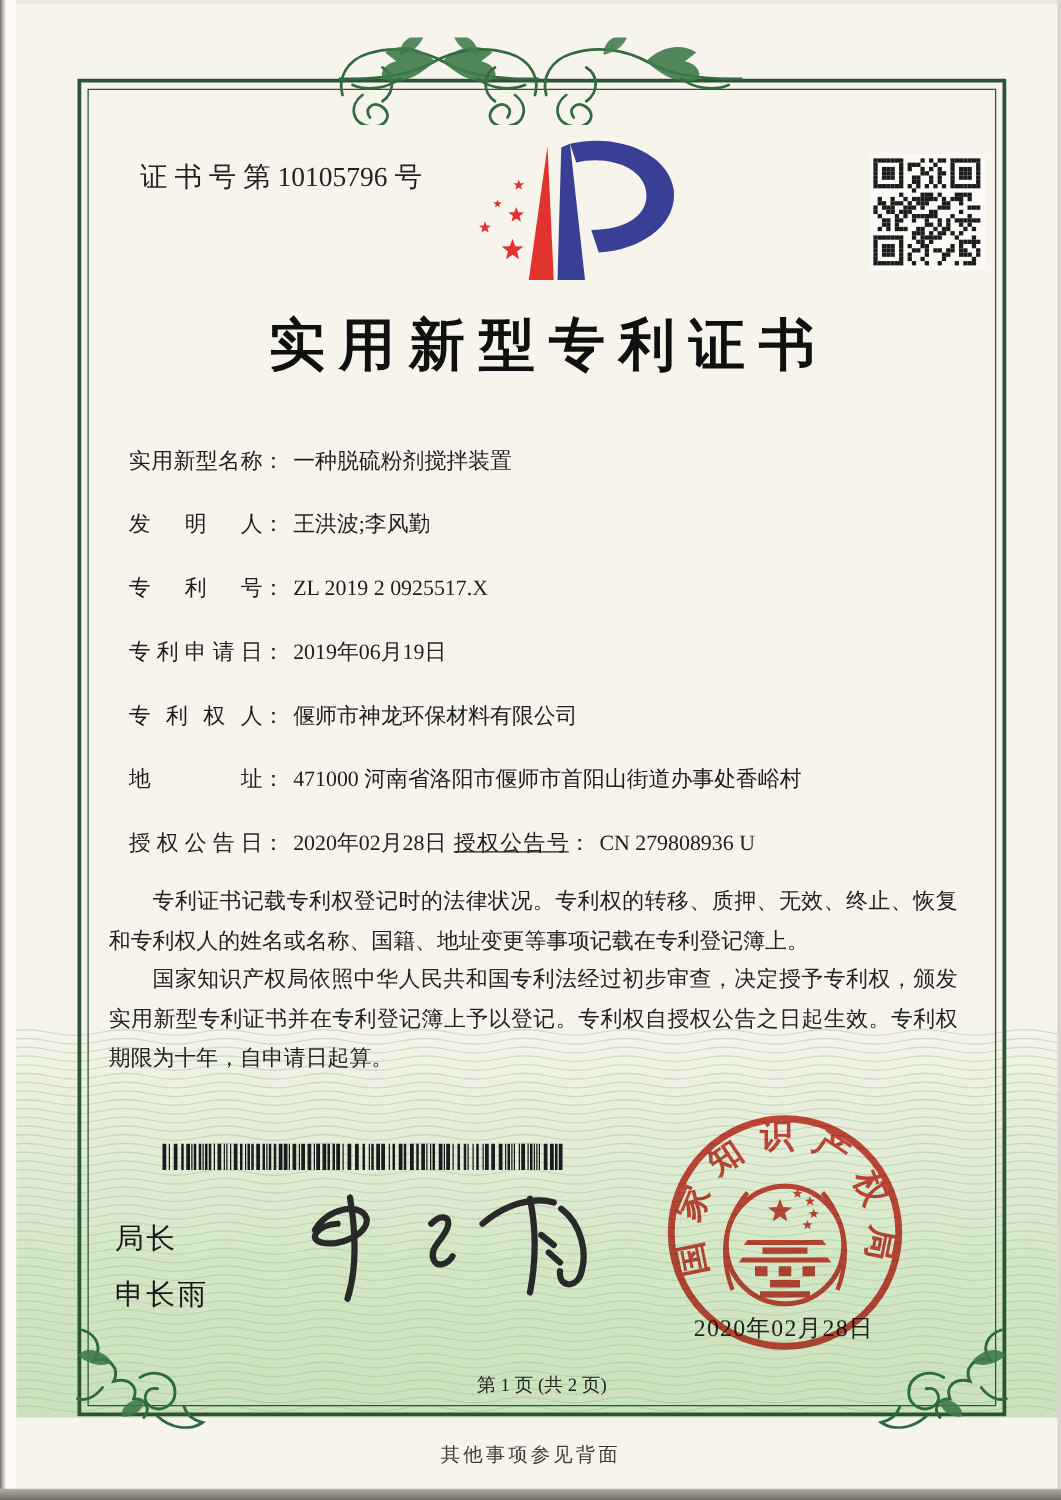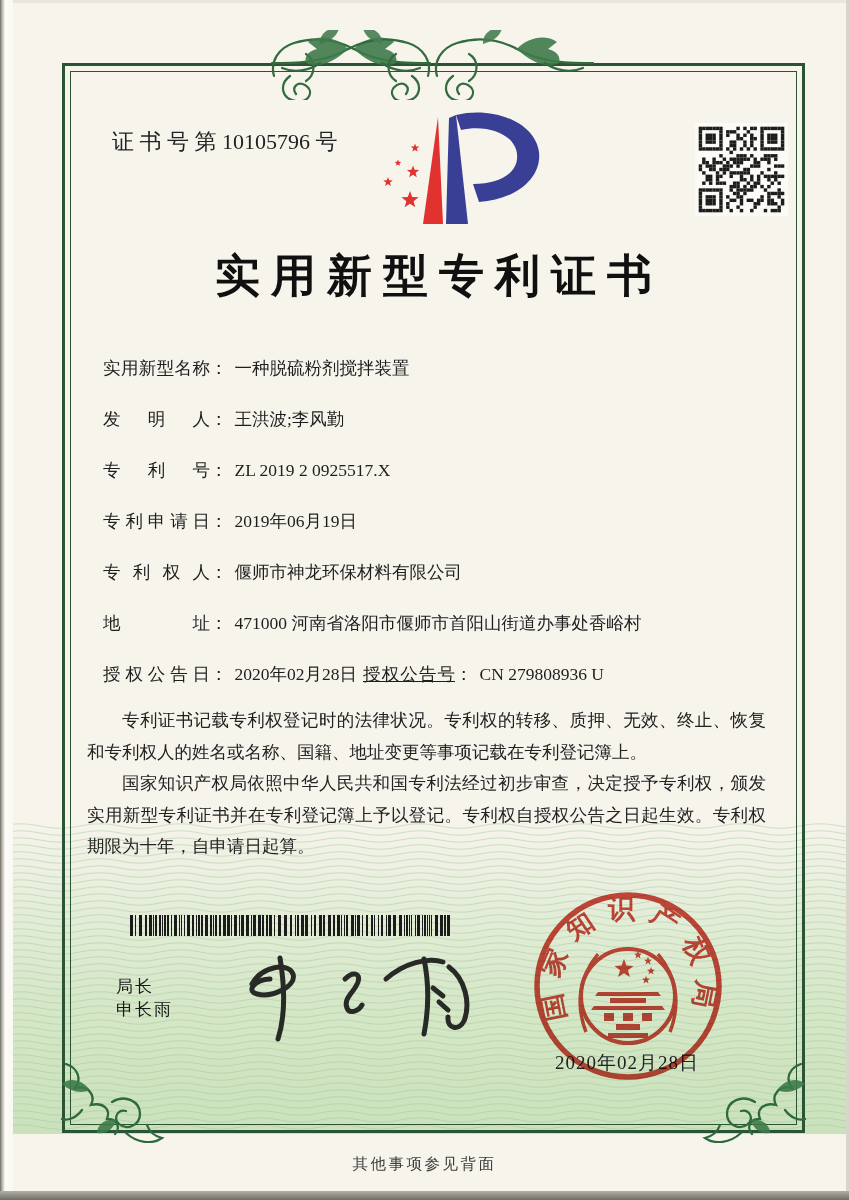--- a/index.html
+++ b/index.html
@@ -29,22 +29,22 @@
   .pair2{position:absolute;left:260px;top:0;white-space:nowrap;}
   .pair2 .flab{width:92px;text-decoration:underline;}
   
   .paras{position:absolute;left:87px;top:705px;width:679px;z-index:4;
         font-size:17.5px;line-height:31.5px;text-align:justify;color:#222;}
   .paras p{margin:0;text-indent:2em;}
   
   .barcode{position:absolute;left:130px;top:915px;width:326px;height:21px;z-index:4;display:flex;}
   .barcode i{display:block;height:100%;background:#1b1b1b;}
   .barcode i.g{background:transparent;}
-  .officer{position:absolute;left:116px;top:975px;z-index:4;font-size:17px;letter-spacing:2px;color:#191919;}
-  .officer .o2{}
+  .officer{position:absolute;left:92px;top:975px;z-index:4;font-size:23px;letter-spacing:2px;color:#191919;}
+  .officer .o2{margin-top:14px;}
   .sig{position:absolute;left:228px;top:938px;width:265px;height:115px;z-index:5;}
   .seal{position:absolute;left:527px;top:885px;width:202px;height:202px;z-index:6;
         opacity:.92;mix-blend-mode:multiply;}
   .seal-date{position:absolute;left:512px;top:1050px;width:230px;z-index:5;text-align:center;
         font-size:19px;letter-spacing:1px;color:#222;}
   .page-info{position:absolute;left:62px;top:1099px;width:743px;z-index:4;text-align:center;font-size:15px;color:#222;}
   .back-note{position:absolute;left:0;top:1154px;width:849px;z-index:4;text-align:center;
         font-size:15.5px;letter-spacing:2.5px;color:#3c3c3c;}
   
   .edgeL{position:absolute;left:0;top:0;width:13px;height:100%;z-index:7;
@@ -701,19 +701,20 @@
       <rect x="-24" y="17" width="10" height="8"></rect>
         <rect x="-5" y="17" width="10" height="8"></rect>
         <rect x="14" y="17" width="10" height="8"></rect>
       <rect x="-12" y="28" width="24" height="6"></rect>
       <rect x="-20" y="37" width="40" height="5"></rect>
       <path d="M-42,36 C-52,10 -50,-18 -30,-42" fill="none" stroke="#cf3a2e" stroke-width="3.5"></path>
       <path d="M42,36 C52,10 50,-18 30,-42" fill="none" stroke="#cf3a2e" stroke-width="3.5"></path>
     </g>
   </svg>
 
+  <div class="page-info">第 1 页 (共 2 页)</div>
   <div class="back-note">其他事项参见背面</div>
 
   <div class="edgeT"></div>
   <div class="edgeL"></div>
   <div class="edgeR"></div>
   <div class="edgeB"></div>
 </div>
 
 </body></html>

